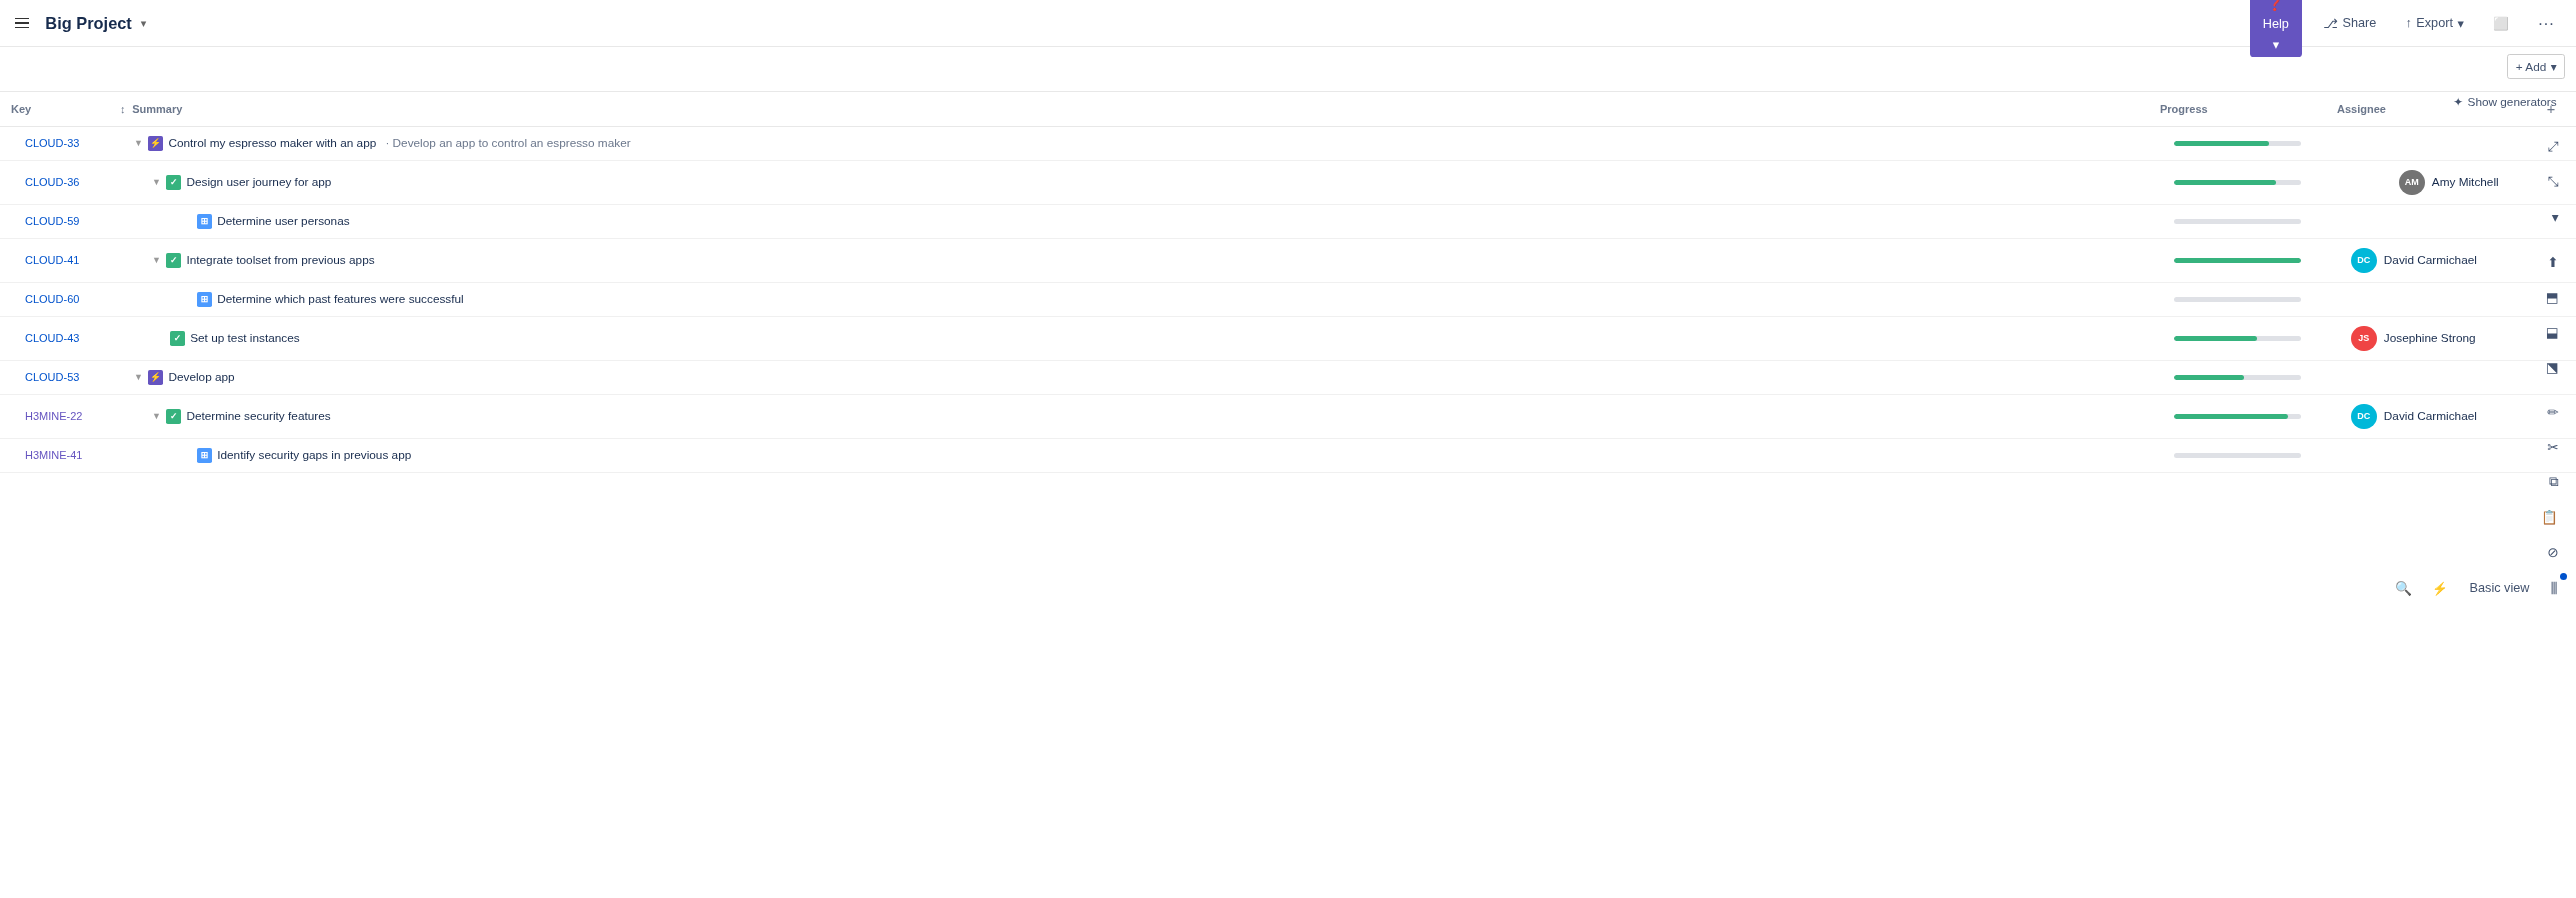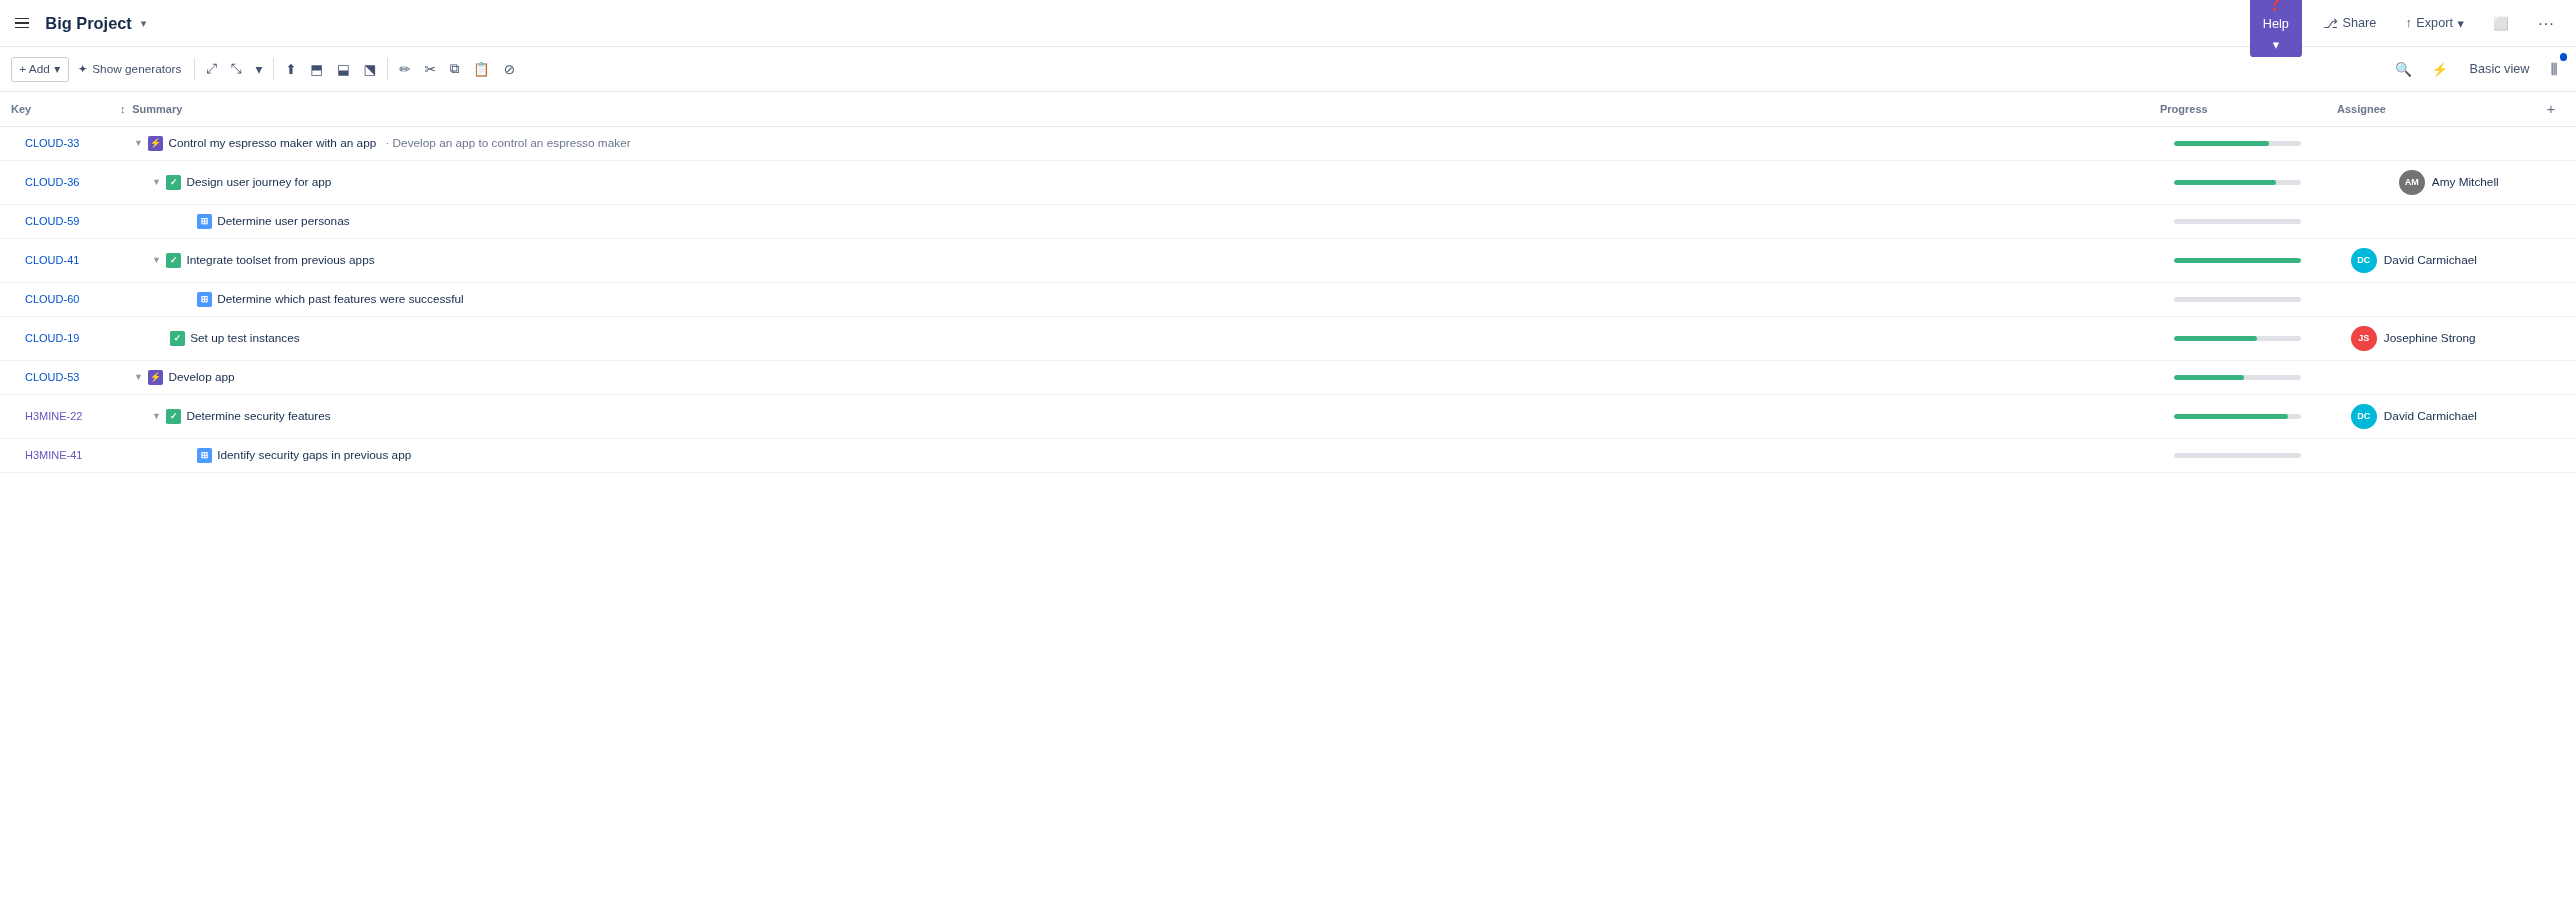--- a/index.html
+++ b/index.html
@@ -83,25 +83,26 @@
       padding: 3.6px 7.3px;
     }
     .more-icon {
       font-size: 16.4px;
       color: #42526e;
     }
 
     
     .toolbar {
       display: flex;
-      align-items: center;
+      align-items: flex-end;
       padding: 7.3px 11px;
       border-bottom: 0.9px solid #e8e8e8;
-      gap: 1px;
+      gap: 10px;
       height: 45px;
+      flex-direction: column;
     }
     .toolbar-btn {
       background: none;
       border: 0.9px solid transparent;
       border-radius: 2.7px;
       padding: 4.5px 7.3px;
       cursor: pointer;
       color: #42526e;
       font-size: 11.8px;
       display: flex;
@@ -469,21 +470,21 @@
               <span class="summary-text">Determine which past features were successful</span>
             </div>
           </td>
           <td class="col-progress">
             <div class="progress-bar-container"></div>
           </td>
           <td class="col-assignee"></td>
           <td class="col-add"></td>
         </tr>
         <tr>
-          <td class="col-key"><span class="key-link">CLOUD-19</span></td>
+          <td class="col-key"><span class="key-link">CLOUD-43</span></td>
           <td class="col-summary">
             <div class="summary-cell indent-1">
               <span style="width: 12.7px; display: inline-block;"></span>
               <span style="display: inline-flex; align-items: center; justify-content: center; width: 14.5px; height: 14.5px; border-radius: 1.8px; font-size: 9px; font-weight: 700; flex-shrink: 0; background: rgb(54, 179, 126); color: white;">✓</span>
               <span class="summary-text">Set up test instances</span>
             </div>
           </td>
           <td class="col-progress">
             <div class="progress-bar-container">
               <div class="progress-fill" style="width: 65%;"></div>

